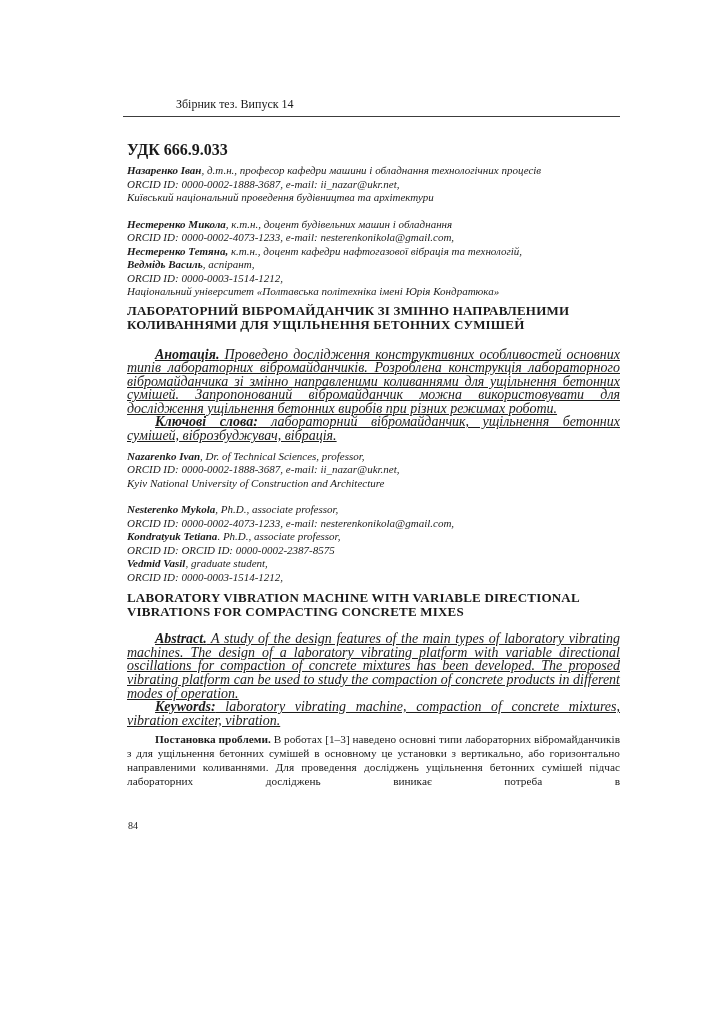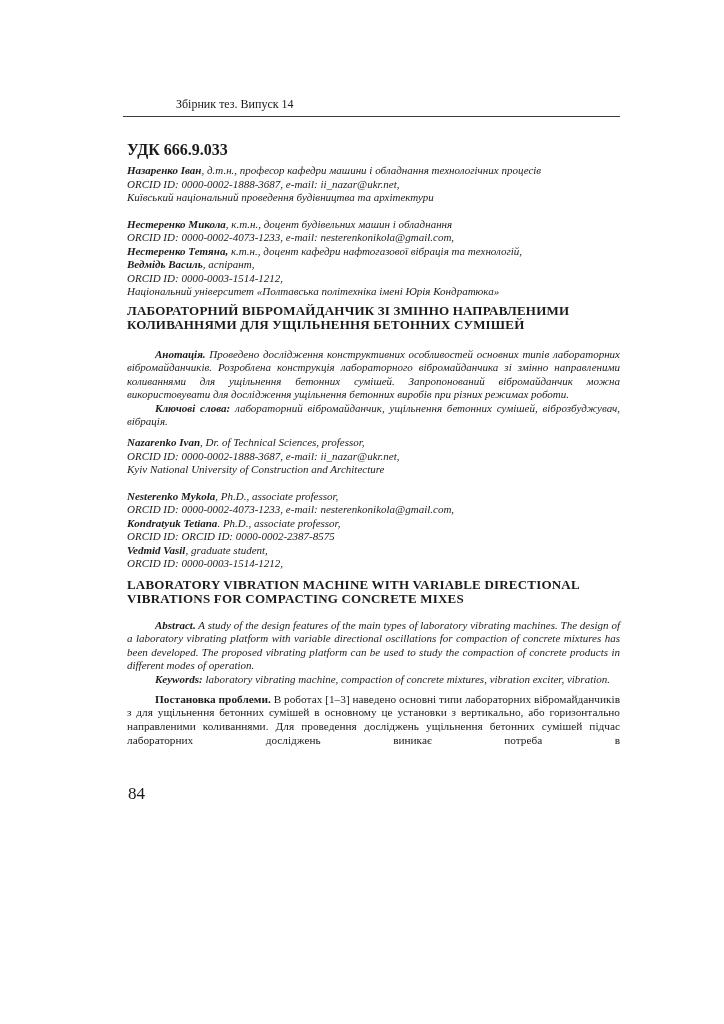--- a/index.html
+++ b/index.html
@@ -49,41 +49,42 @@
     text-align: left;
     font-weight: bold;
     font-size: 13px;
     line-height: 14px;
     letter-spacing: 0.2px;
   }
   .mt-title-uk { margin-top: 5px !important; }
   .mt-title-en { margin-top: 7px !important; }
   .abstract, .keywords {
     font-style: italic;
-    font-size: 11px;
+    font-size: 14px;
     line-height: 13.6px;
     text-align: justify;
     text-indent: 28px;
+    text-decoration: underline;
   }
   .abstract .lead, .keywords .lead, .body-par .lead { font-weight: bold; }
   .mt-abs-uk { margin-top: 16px !important; }
   .mt-abs-en { margin-top: 13px !important; }
   .body-par {
     margin-top: 6px !important;
     font-size: 11.3px;
     line-height: 13.8px;
     text-align: justify;
     text-align-last: justify;
     text-indent: 28px;
   }
   .page-number {
     position: absolute;
     left: 128px;
-    top: 784px;
-    font-size: 17px;
+    top: 820px;
+    font-size: 10px;
   }
 </style>
 </head>
 <body>
 
 <div class="page">
 
   <div class="running-header">
     <span class="hdr-text">Збірник тез. Випуск 14</span>
   </div>

